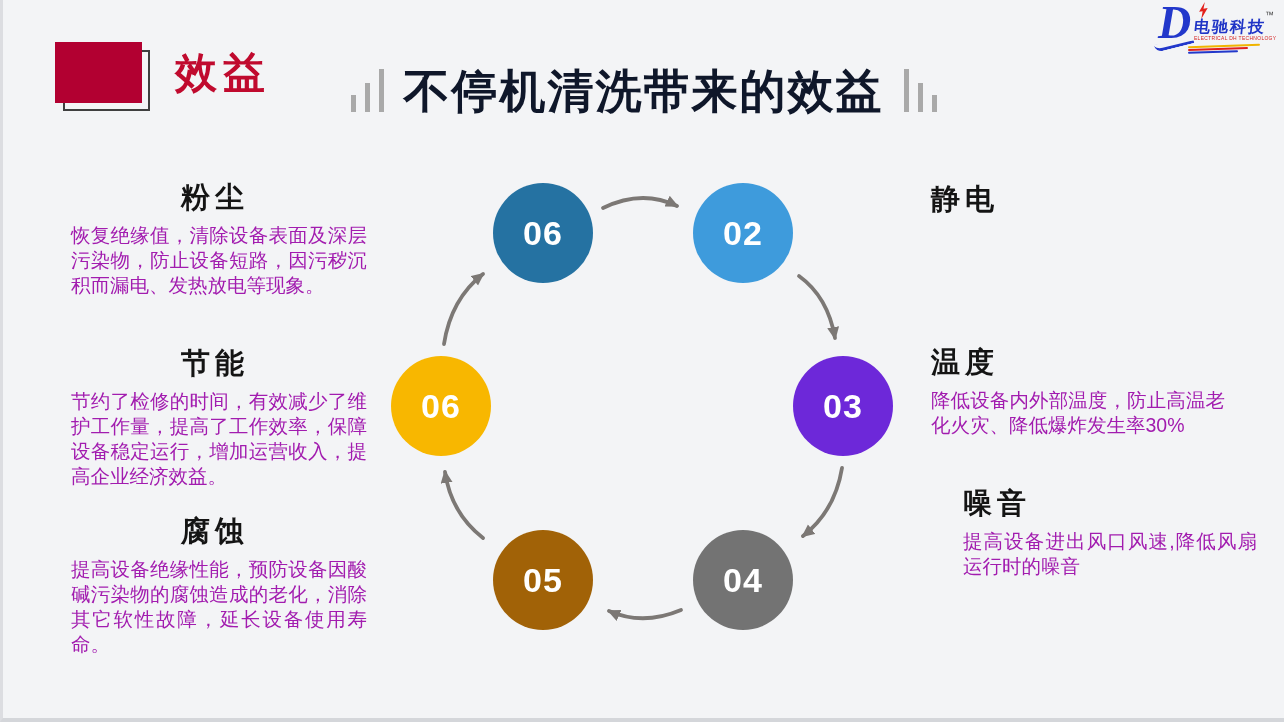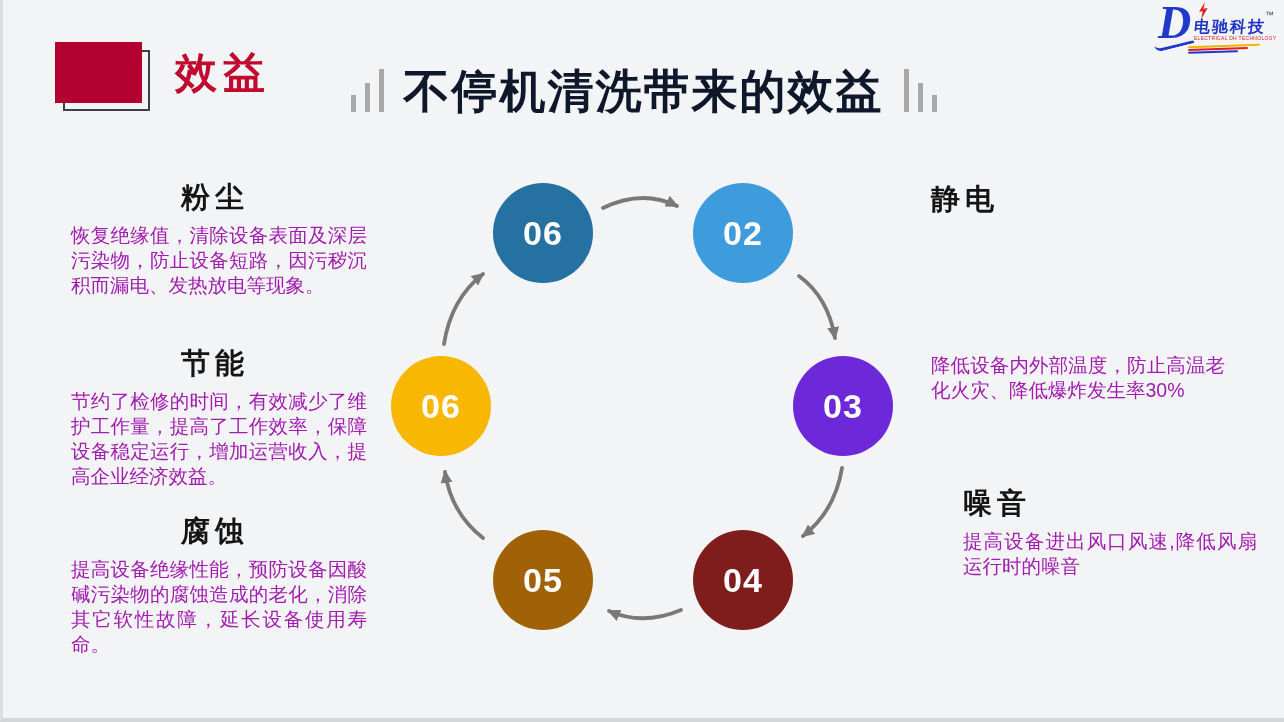--- a/index.html
+++ b/index.html
@@ -172,21 +172,21 @@
 
   <div class="circle c01" style="background-color: rgb(37, 114, 162);">
     <span class="num">06</span>
   </div>
   <div class="circle c02" style="background-color: rgb(62, 155, 220);">
     <span class="num">02</span>
   </div>
   <div class="circle c03" style="background-color: #6d28d9;">
     <span class="num">03</span>
   </div>
-  <div class="circle c04" style="background-color: #7f1d1d;">
+  <div class="circle c04" style="background-color: #737373;">
     <span class="num">04</span>
   </div>
   <div class="circle c05" style="background-color: #a16207;">
     <span class="num">05</span>
   </div>
   <div class="circle c06" style="background-color: rgb(248, 183, 0);">
     <span class="num">06</span>
   </div>
 
   <div class="benefit left b-dust">
@@ -199,20 +199,21 @@
   </div>
   <div class="benefit left b-corrosion">
     <h3>腐蚀</h3>
     <p>提高设备绝缘性能，预防设备因酸碱污染物的腐蚀造成的老化，消除其它软性故障，延长设备使用寿命。</p>
   </div>
 
   <div class="benefit right b-static">
     <h3>静电</h3>
   </div>
   <div class="benefit right b-temp">
+    <h3>温度</h3>
     <p>降低设备内外部温度，防止高温老化火灾、降低爆炸发生率30%</p>
   </div>
   <div class="benefit right b-noise">
     <h3>噪音</h3>
     <p>提高设备进出风口风速,降低风扇运行时的噪音</p>
   </div>
 
 </div>
 
 </body></html>

